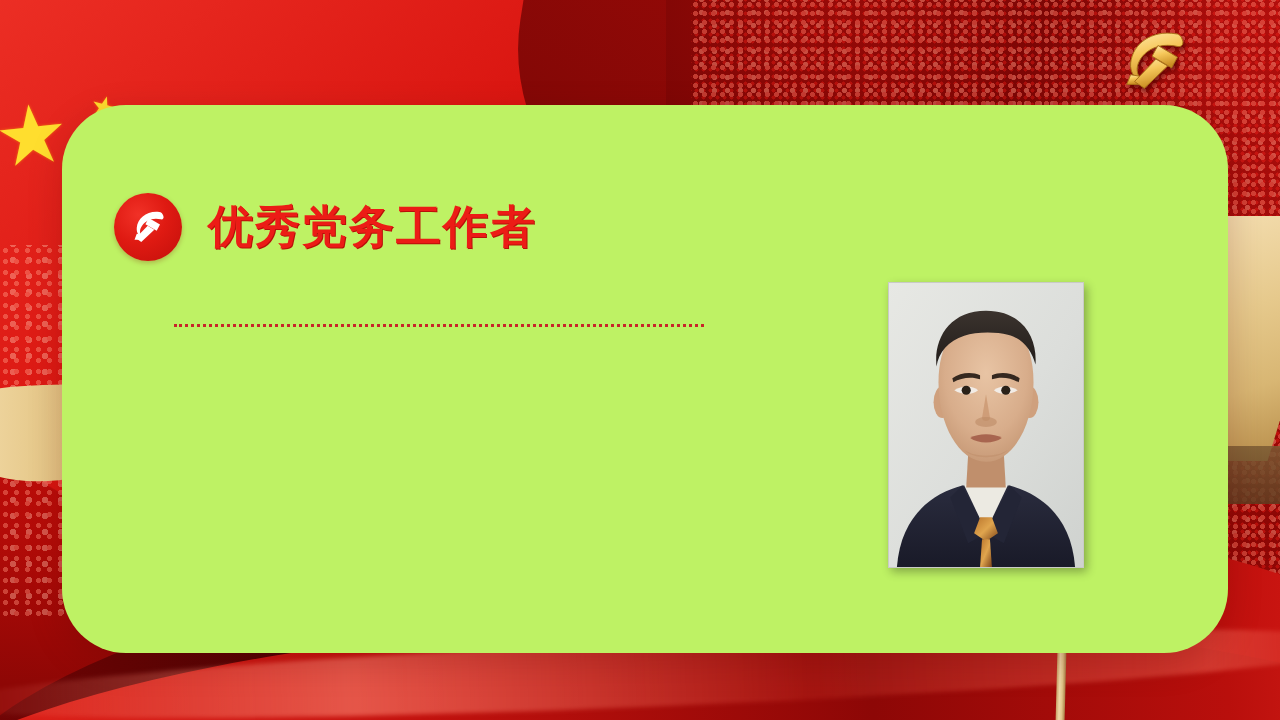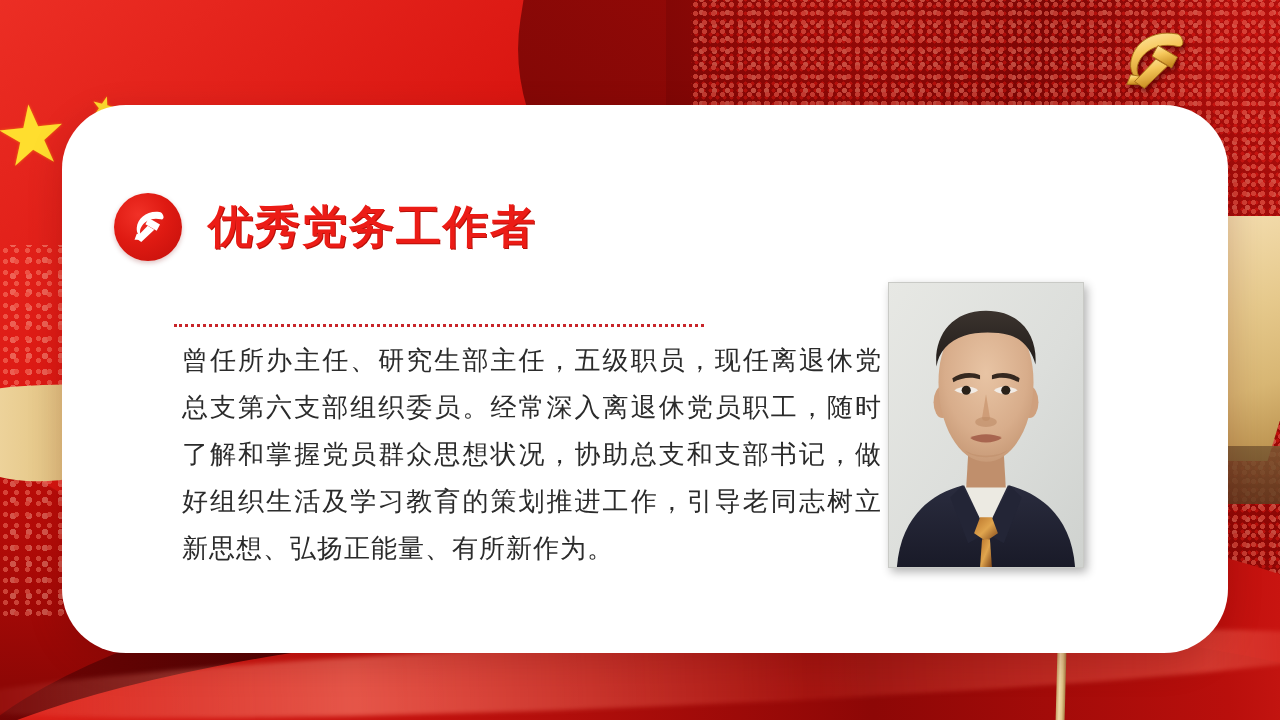--- a/index.html
+++ b/index.html
@@ -142,21 +142,21 @@
     width:104px; height:78px;
     display:flex; align-items:center; justify-content:center;
     filter:drop-shadow(2px 4px 2px rgba(70,0,0,.55));
   }
 
   
   .card {
     position:absolute;
     left:62px; top:105px;
     width:1166px; height:548px;
-    background:#ffffff;
+    background:#bef264;
     border-radius:64px;
     box-shadow:0 10px 34px rgba(90,0,0,.22);
   }
 
   
   .header { position:absolute; left:52px; top:88px; display:flex; align-items:center; }
   .badge {
     width:68px; height:68px; border-radius:50%;
     background:radial-gradient(circle at 36% 32%, #f13127 0%, #df1a12 45%, #c20f0b 100%);
     display:flex; align-items:center; justify-content:center;
@@ -281,21 +281,20 @@
             <path d="M31.6 30.4 L40.4 35.6 L23 52 L15.6 46.6 Z"></path>
           </g>
         </svg>
       </div>
       <div class="title">优秀党务工作者</div>
     </div>
 
 
     <div class="divider"></div>
 
-    <p class="bio">曾任所办主任、研究生部主任，五级职员，现任离退休党总支第六支部组织委员。经常深入离退休党员职工，随时了解和掌握党员群众思想状况，协助总支和支部书记，做好组织生活及学习教育的策划推进工作，引导老同志树立新思想、弘扬正能量、有所新作为。</p>
 
     <div class="portrait">
       <svg viewBox="0 0 196 286" preserveAspectRatio="none" aria-hidden="true">
         <defs>
           <linearGradient id="pbg" x1="0" y1="0" x2="1" y2="1">
             <stop offset="0%" stop-color="#e7e8e4"></stop>
             <stop offset="55%" stop-color="#dcdedb"></stop>
             <stop offset="100%" stop-color="#cfd2cf"></stop>
           </linearGradient>
           <linearGradient id="suit" x1="0" y1="0" x2="0" y2="1">

